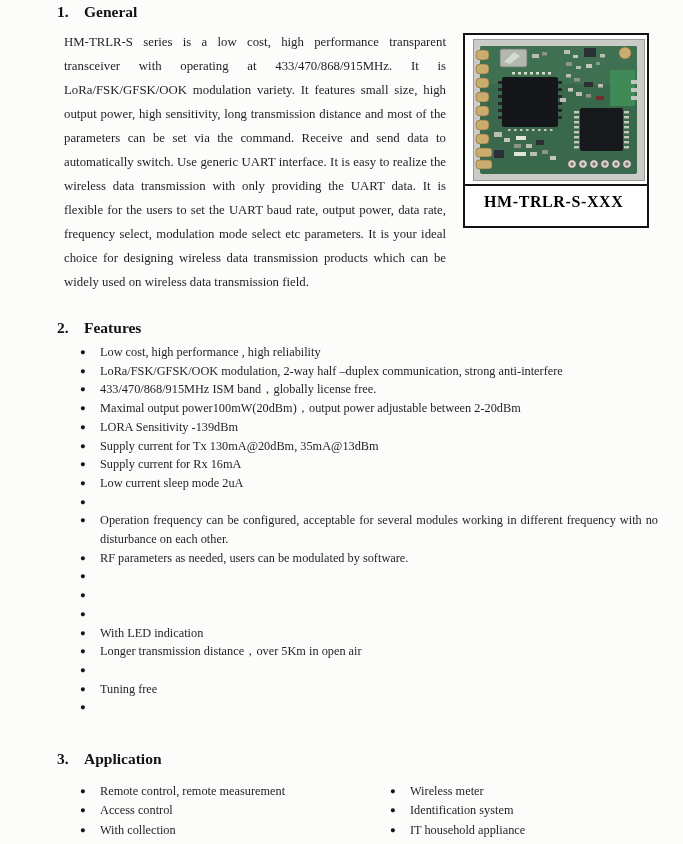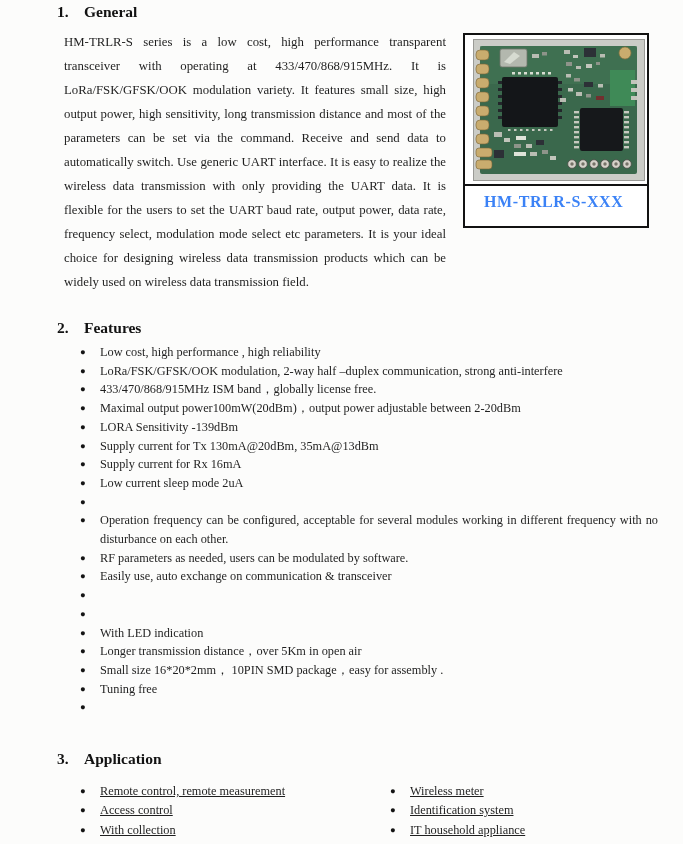--- a/index.html
+++ b/index.html
@@ -50,21 +50,21 @@
   }
   .photo svg { display: block; width: 170px; height: 140px; }
   .caption {
     border-top: 2px solid #121212;
     margin-top: 4px;
     height: 42px;
     padding: 7px 0 8px 19px;
     font-weight: bold;
     font-size: 16px;
     letter-spacing: 0.6px;
-    color: #3b82f6;
+    color: #000000;
   }
 
   
   .features-heading { margin-top: 24px; }
   ul.bullet-list { list-style: none; margin-top: 5px; }
   ul.features { margin-left: 80px; }
   li.b-item { display: flex; align-items: flex-start; line-height: 18.7px; }
   .bullet {
     width: 12px;
     flex-shrink: 0;
@@ -82,21 +82,21 @@
   }
 
   
   .application-heading { margin-top: 32px; }
   .app-row { display: flex; margin-top: 8px; }
   ul.app-col { list-style: none; }
   ul.app-left { margin-left: 80px; width: 290px; }
   ul.app-right { margin-left: 20px; }
   .app-row li.b-item { line-height: 19.4px; }
   .app-row .bullet { line-height: 19.4px; }
-  .app-row .item-text { line-height: 19.4px; text-align: left; text-decoration: underline; }
+  .app-row .item-text { line-height: 19.4px; text-align: left; }
 </style>
 </head>
 <body>
 
 <div class="page">
 
   <div class="heading">
     <span class="sec-num">1.</span>
     <span class="sec-title">General</span>
   </div>
@@ -296,39 +296,37 @@
       <li class="b-item">
       <span class="bullet">●</span>
       <span class="item-text">Operation frequency can be configured, acceptable for several modules working in different frequency with no disturbance on each other.</span>
     </li>
       <li class="b-item">
       <span class="bullet">●</span>
       <span class="item-text">RF parameters as needed, users can be modulated by software.</span>
     </li>
       <li class="b-item">
       <span class="bullet">●</span>
-      <span class="item-text">Easily use, auto exchange on communication &amp; transceiver</span>
     </li>
       <li class="b-item">
       <span class="bullet">●</span>
     </li>
       <li class="b-item">
       <span class="bullet">●</span>
     </li>
       <li class="b-item">
       <span class="bullet">●</span>
       <span class="item-text">With LED indication</span>
     </li>
       <li class="b-item">
       <span class="bullet">●</span>
       <span class="item-text">Longer transmission distance，over 5Km in open air</span>
     </li>
       <li class="b-item">
       <span class="bullet">●</span>
-      <span class="item-text">Small size 16*20*2mm， 10PIN SMD package，easy for assembly .</span>
     </li>
       <li class="b-item">
       <span class="bullet">●</span>
       <span class="item-text">Tuning free</span>
     </li>
       <li class="b-item">
       <span class="bullet">●</span>
     </li>
     </ul>
 

